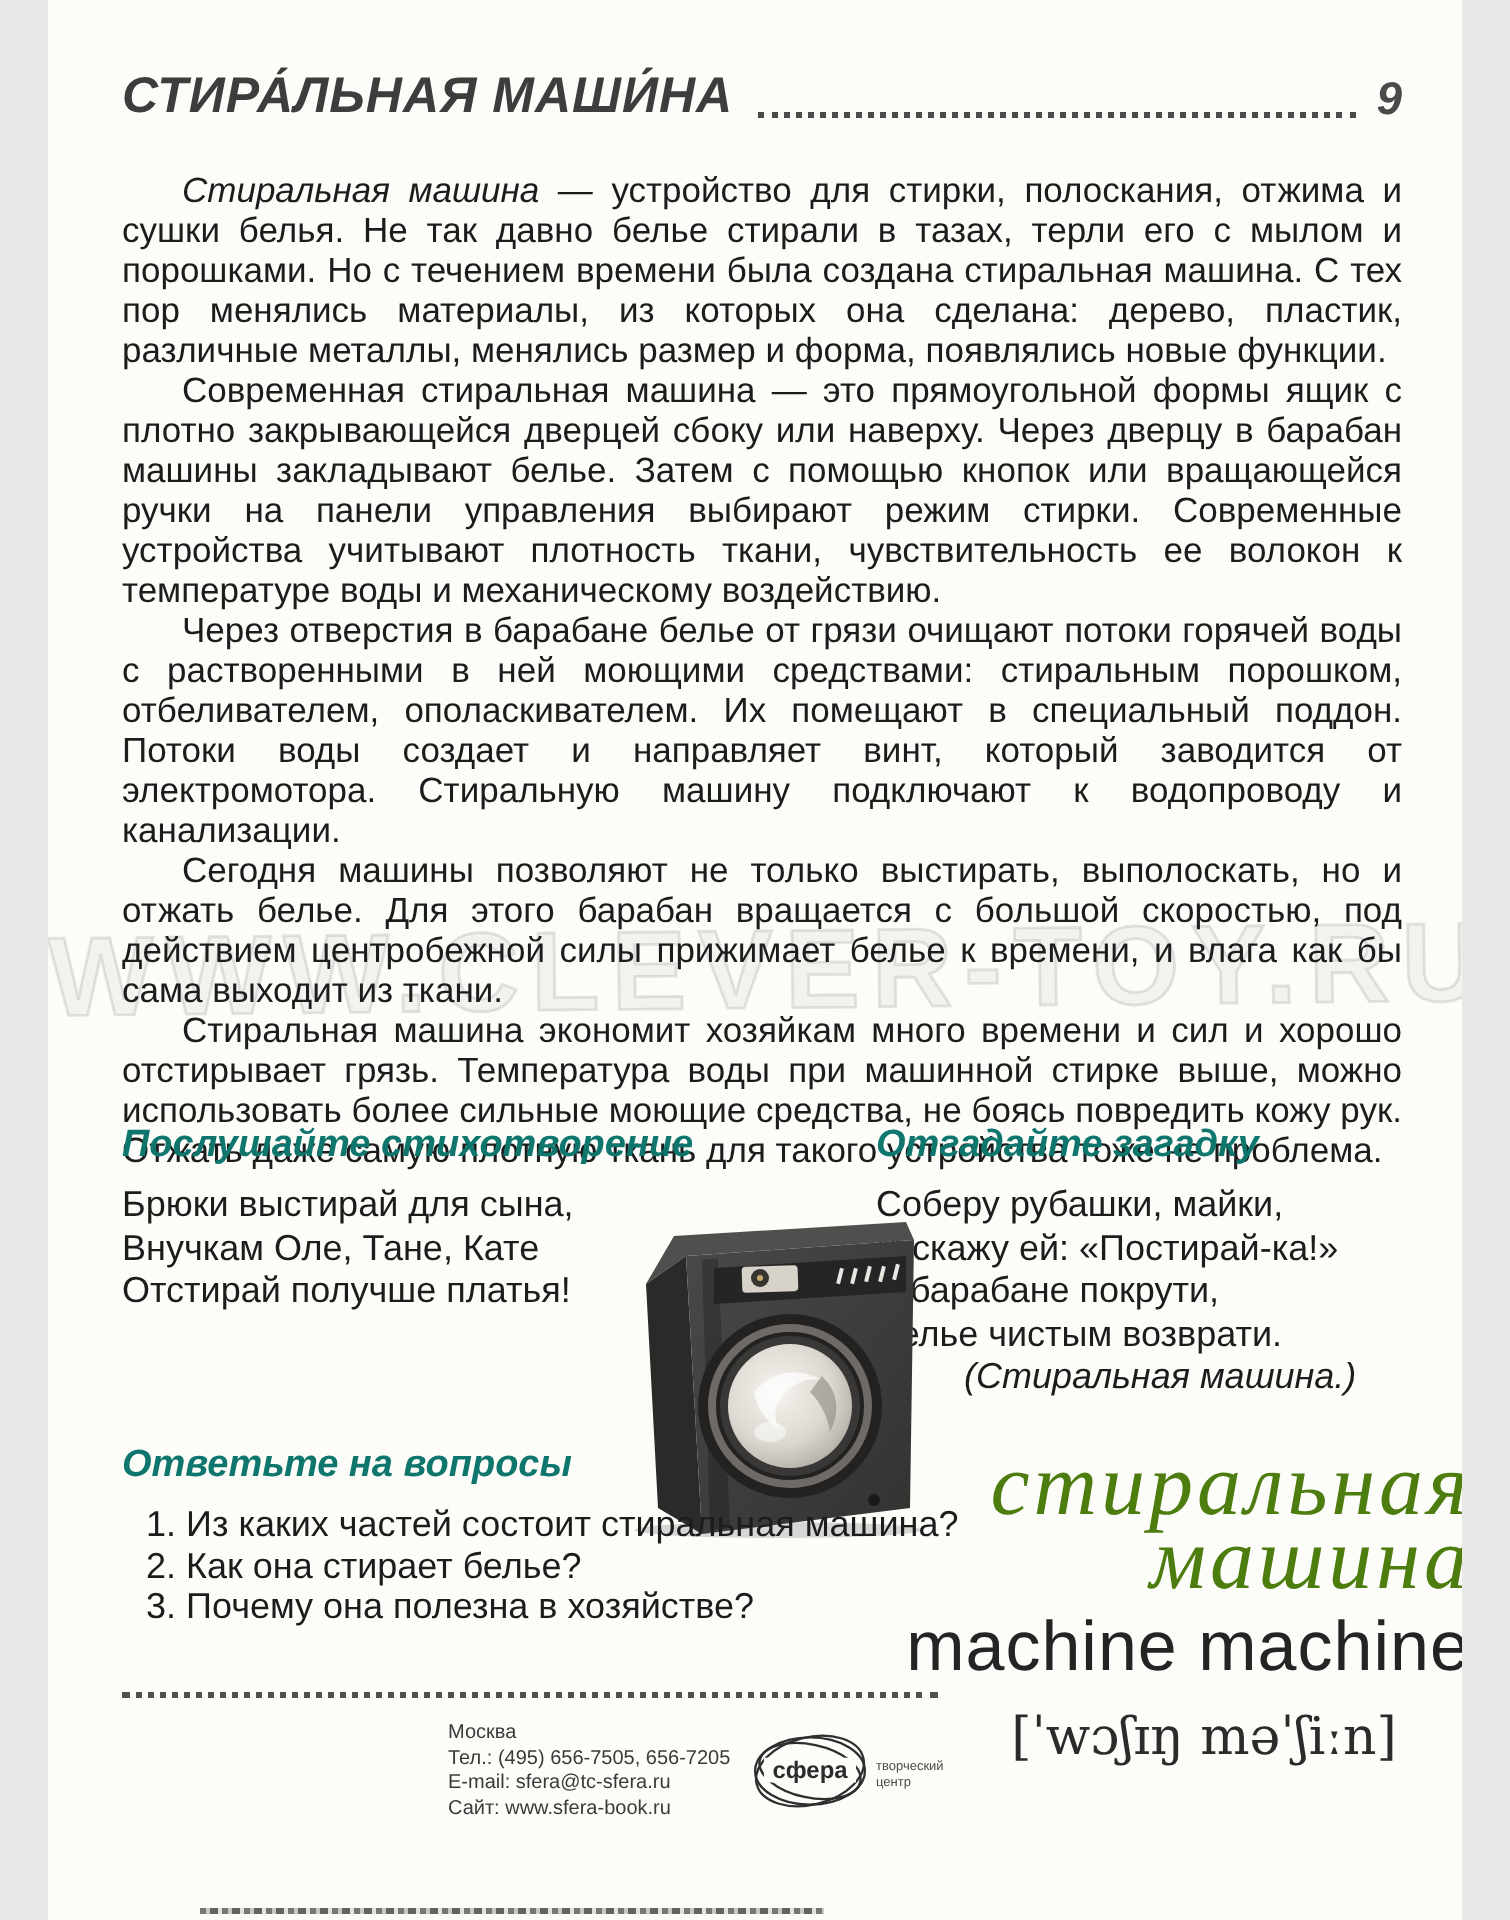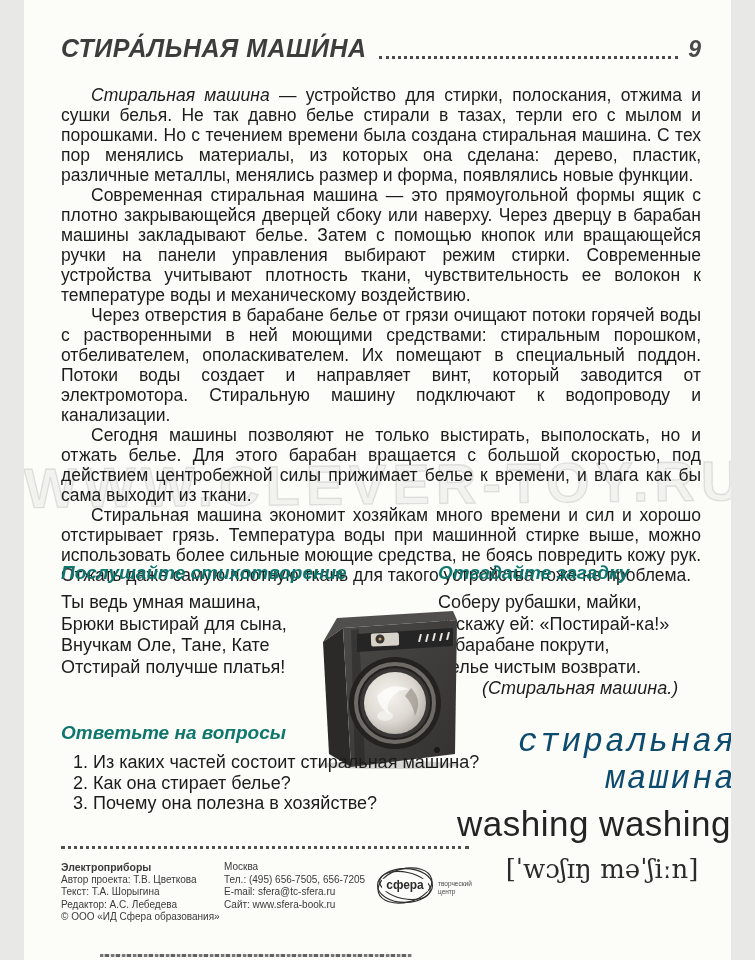--- a/index.html
+++ b/index.html
@@ -36,22 +36,22 @@
   .riddle-col{position:absolute;top:562px;left:414px;width:320px;}
   .verse-line{font-size:18px;line-height:21.5px;white-space:nowrap;}
   .riddle-answer{font-size:18px;line-height:21.5px;font-style:italic;padding-left:44px;white-space:nowrap;}
   .machine{position:absolute;top:604px;left:283px;width:160px;height:166px;}
   
   .questions{position:absolute;top:722px;left:37px;width:420px;}
   .question{font-size:18px;line-height:20.5px;white-space:nowrap;margin-left:12px;}
   
   .cursive{
     position:absolute;top:724px;left:420px;width:292px;text-align:right;
-    font-family:Liberation Mono, monospace;font-style:italic;font-size:33px;line-height:37px;
-    color:#0c4a6e;letter-spacing:2px;
+    font-family:Liberation Serif, serif;font-style:italic;font-size:44px;line-height:37px;
+    color:#4d7c0f;letter-spacing:2px;
   }
   .english{
     position:absolute;top:804px;left:420px;width:300px;text-align:center;
     font-size:35px;color:#242424;letter-spacing:.5px;white-space:nowrap;
   }
   .ipa{
     position:absolute;top:854px;left:428px;width:300px;text-align:center;
     font-family:"DejaVu Serif",serif;font-size:26px;color:#2b2b2b;white-space:nowrap;
   }
   
@@ -86,21 +86,20 @@
   <div class="body-text">
     <p><span class="italic-lead">Стиральная машина</span><span> — устройство для стирки, полоскания, отжима и сушки белья. Не так давно белье стирали в тазах, терли его с мылом и порошками. Но с течением времени была создана стиральная машина. С тех пор менялись материалы, из которых она сделана: дерево, пластик, различные металлы, менялись размер и форма, появлялись новые функции.</span></p>
     <p>Современная стиральная машина — это прямоугольной формы ящик с плотно закрывающейся дверцей сбоку или наверху. Через дверцу в барабан машины закладывают белье. Затем с помощью кнопок или вращающейся ручки на панели управления выбирают режим стирки. Современные устройства учитывают плотность ткани, чувствительность ее волокон к температуре воды и механическому воздействию.</p>
     <p>Через отверстия в барабане белье от грязи очищают потоки горячей воды с растворенными в ней моющими средствами: стиральным порошком, отбеливателем, ополаскивателем. Их помещают в специальный поддон. Потоки воды создает и направляет винт, который заводится от электромотора. Стиральную машину подключают к водопроводу и канализации.</p>
     <p>Сегодня машины позволяют не только выстирать, выполоскать, но и отжать белье. Для этого барабан вращается с большой скоростью, под действием центробежной силы прижимает белье к времени, и влага как бы сама выходит из ткани.</p>
     <p>Стиральная машина экономит хозяйкам много времени и сил и хорошо отстирывает грязь. Температура воды при машинной стирке выше, можно использовать более сильные моющие средства, не боясь повредить кожу рук. Отжать даже самую плотную ткань для такого устройства тоже не проблема.</p>
   </div>
 
   <div class="poem-col">
     <div class="sec-heading">Послушайте стихотворение</div>
-    <div class="verse-line">Ты ведь умная машина,</div>
     <div class="verse-line">Брюки выстирай для сына,</div>
     <div class="verse-line">Внучкам Оле, Тане, Кате</div>
     <div class="verse-line">Отстирай получше платья!</div>
   </div>
 
   <div class="riddle-col">
     <div class="sec-heading">Отгадайте загадку</div>
     <div class="verse-line">Соберу рубашки, майки,</div>
     <div class="verse-line">И скажу ей: «Постирай-ка!»</div>
     <div class="verse-line">В барабане покрути,</div>
@@ -152,32 +151,25 @@
     <div class="sec-heading">Ответьте на вопросы</div>
     <div class="question">1. Из каких частей состоит стиральная машина?</div>
     <div class="question">2. Как она стирает белье?</div>
     <div class="question">3. Почему она полезна в хозяйстве?</div>
   </div>
 
   <div class="cursive">
     <div>стиральная</div>
     <div>машина</div>
   </div>
-  <div class="english">washing washing</div>
+  <div class="english">machine machine</div>
   <div class="ipa">[ˈwɔʃɪŋ məˈʃiːn]</div>
 
   <div class="dotted-sep"></div>
 
-  <div class="footer-col1">
-    <div class="footer-bold">Электроприборы</div>
-    <div>Автор проекта: Т.В. Цветкова</div>
-    <div>Текст: Т.А. Шорыгина</div>
-    <div>Редактор: А.С. Лебедева</div>
-    <div>© ООО «ИД Сфера образования»</div>
-  </div>
 
   <div class="footer-col2">
     <div>Москва</div>
     <div>Тел.: (495) 656-7505, 656-7205</div>
     <div>E-mail: sfera@tc-sfera.ru</div>
     <div>Сайт: www.sfera-book.ru</div>
   </div>
 
   <div class="logo-wrap">
     <svg viewBox="0 0 70 48" width="62" height="43">

